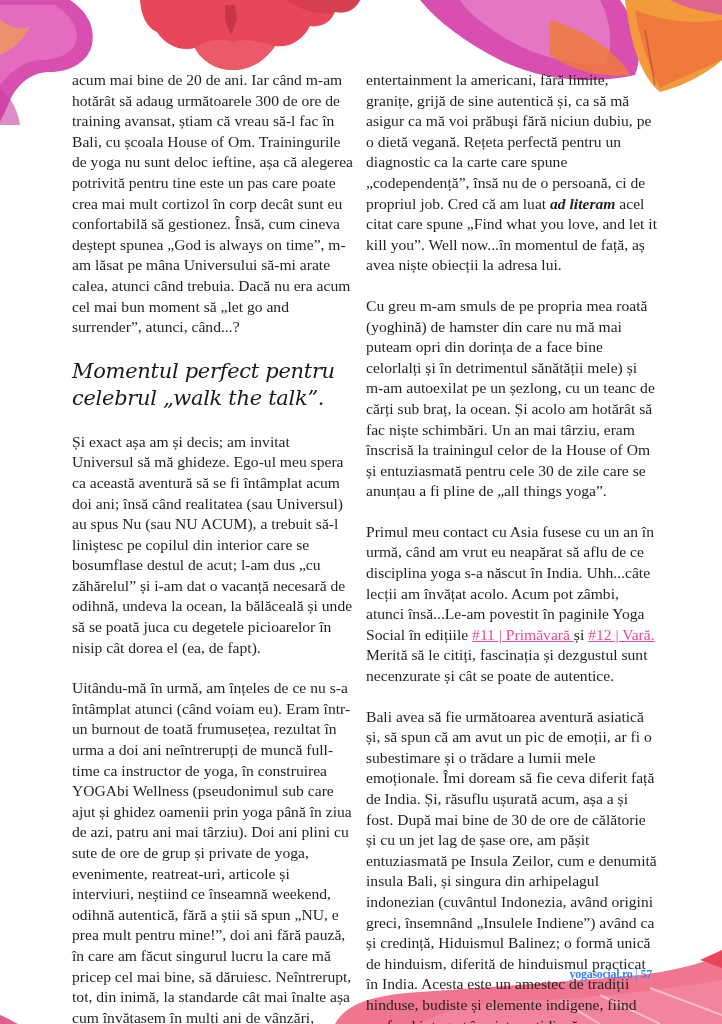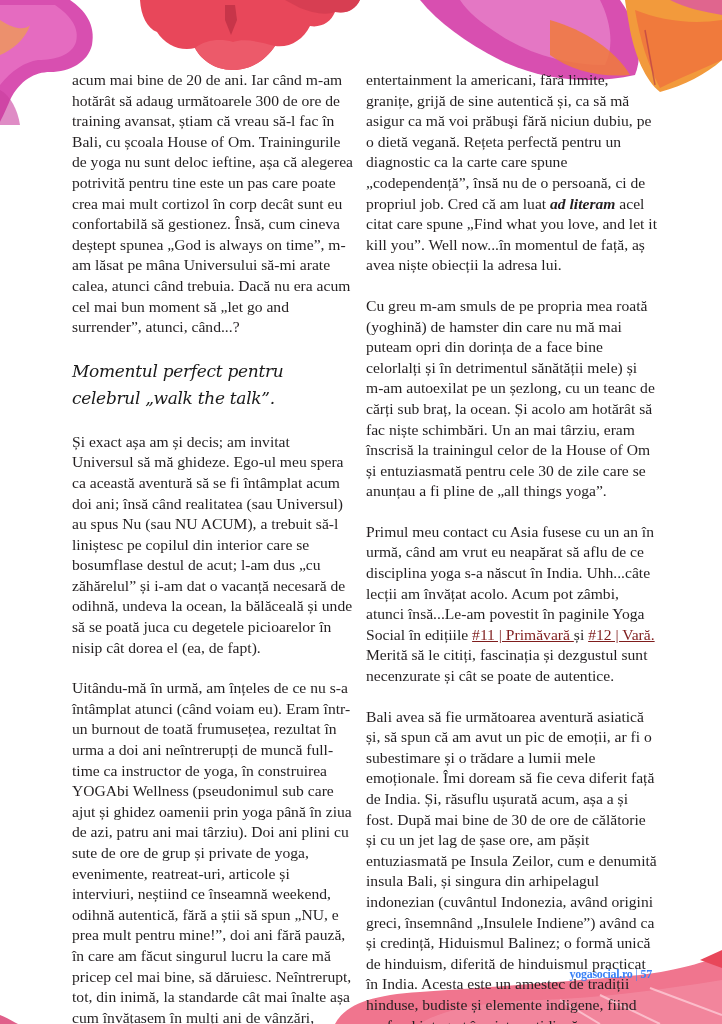--- a/index.html
+++ b/index.html
@@ -14,24 +14,24 @@
       position: absolute; top: 70px;
       font-family: "Liberation Serif", "DejaVu Serif", serif;
       font-size: 15.6px; line-height: 20.6px; color: #231f20;
     }
     .col-left { left: 72px; width: 282px; }
     .col-right { left: 366px; width: 292px; }
     .col p { margin: 0 0 20px 0; }
     .col h2 {
       font-family: "DejaVu Serif", "Liberation Serif", serif;
       font-style: italic; font-weight: normal;
-      font-size: 17px; line-height: 27px; margin: 4px 0 20px 0; color: #1a1a1a;
+      font-size: 21px; line-height: 27px; margin: 4px 0 20px 0; color: #1a1a1a;
       letter-spacing: -0.3px;
     }
-    .col a { color: #7f1d1d; text-decoration: underline; text-align: center; }
+    .col a { color: #ec4899; text-decoration: underline; text-align: center; }
     .col em { font-style: italic; font-weight: bold; }
     .footer {
       position: absolute; top: 967px; right: 70px;
       font-family: "Liberation Serif", "DejaVu Serif", serif;
       font-weight: bold; font-size: 12px; color: #3b82f6; letter-spacing: -0.3px;
     }
     .footer .sep { margin: 0 3px; font-weight: normal; }
   </style>
 </head>
 <body>

